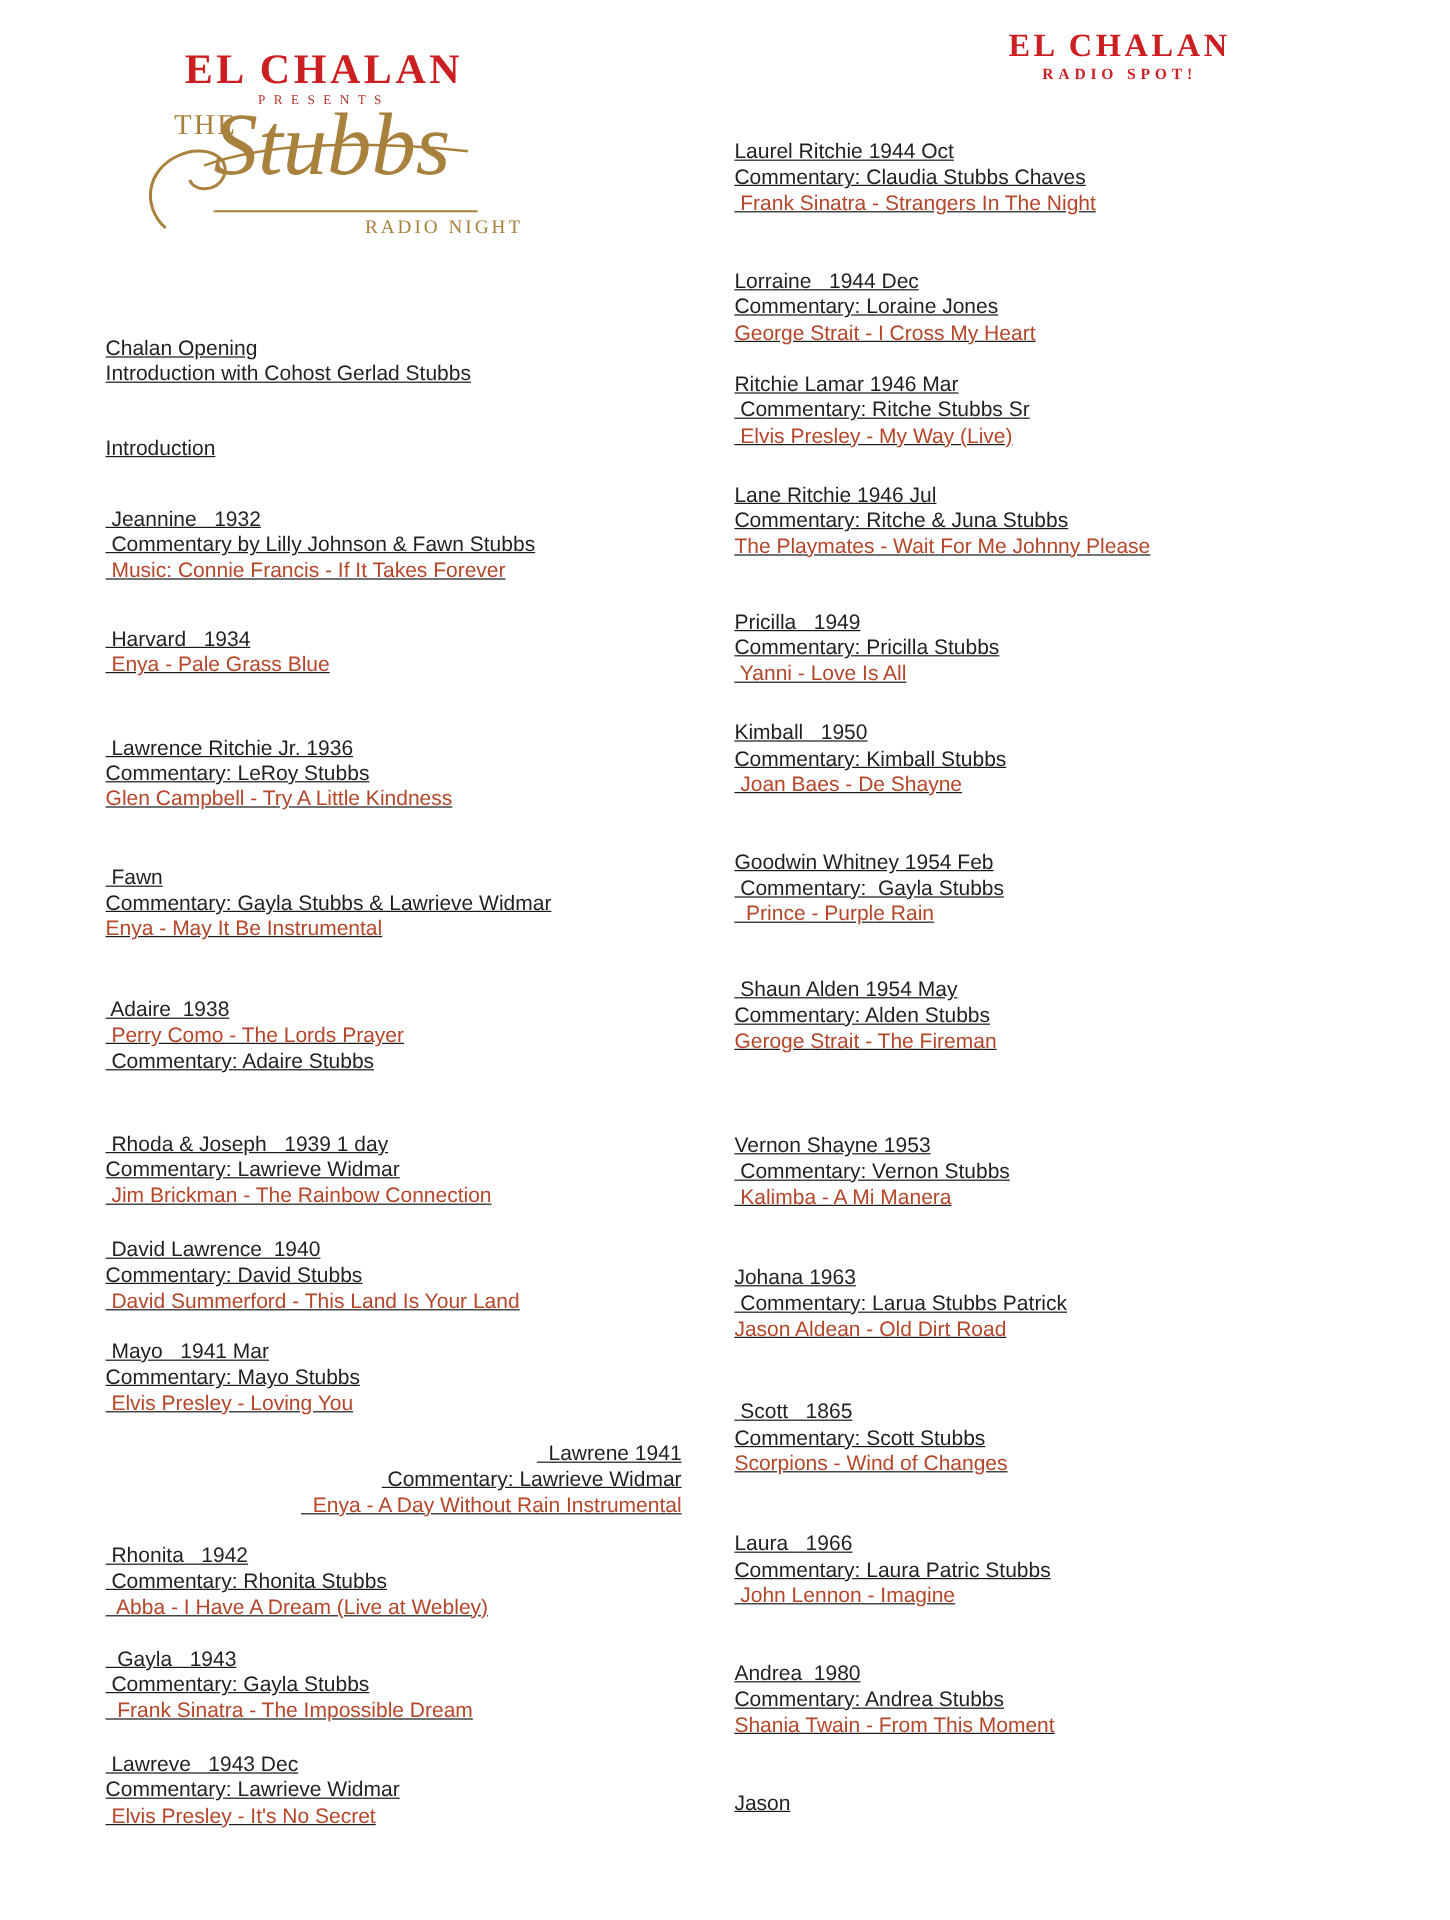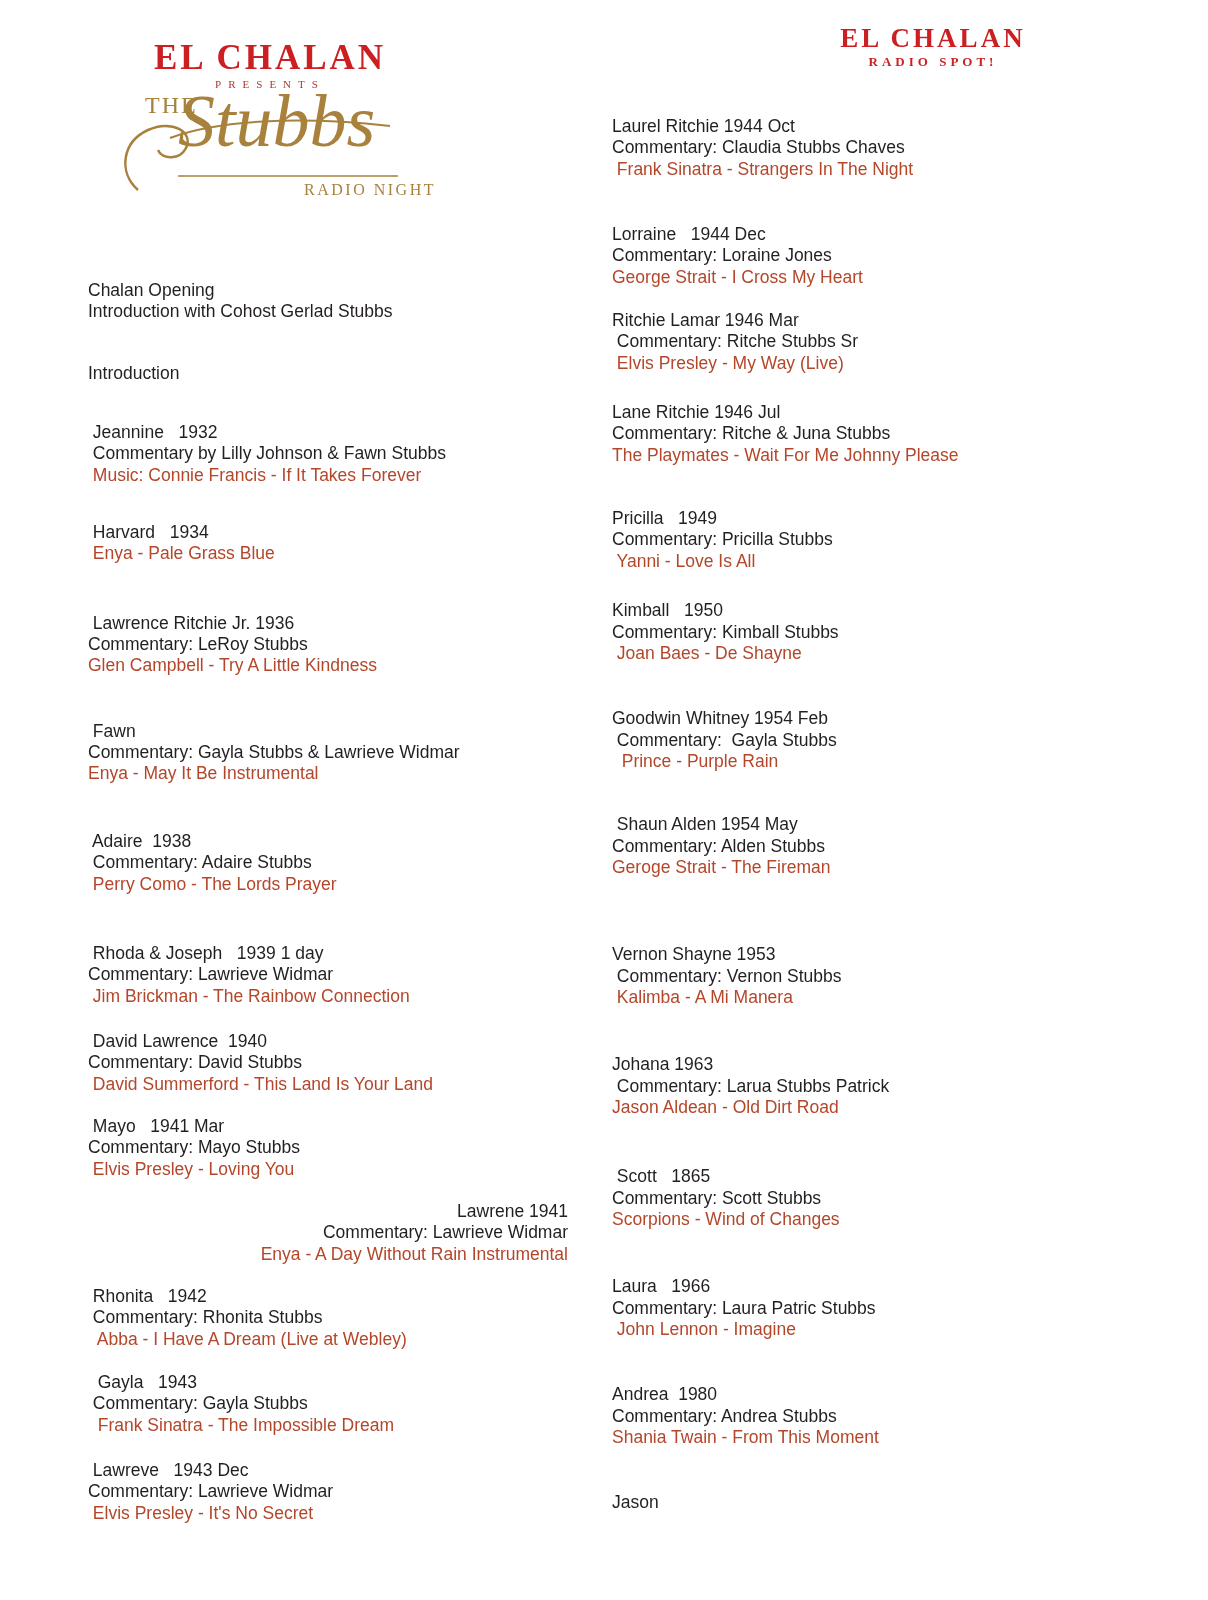--- a/index.html
+++ b/index.html
@@ -105,21 +105,21 @@
 
   
   .column {
     position: absolute;
     font-size: 17.5px;
     line-height: 1.22;
   }
   #col-left  { left: 88px;  top: 280px; width: 480px; }
   #col-right { left: 612px; top: 116px; width: 520px; }
 
-  .entry { margin: 0 0 0 0; }
+  .entry { margin: 0 0 0 0; text-decoration: underline; }
   .line { white-space: pre; }
   .line.title { color: #231f20; }
   .line.commentary { color: #231f20; }
   .line.music { color: #b4462a; }
   .line.plain { color: #231f20; }
 </style>
 </head>
 <body>
 
 <div id="logo-left">
@@ -162,22 +162,22 @@
       <div class="line commentary">Commentary: LeRoy Stubbs</div>
       <div class="line music">Glen Campbell - Try A Little Kindness</div>
     </div>
     <div class="entry" style="margin-bottom: 46px;">
       <div class="line title"> Fawn</div>
       <div class="line commentary">Commentary: Gayla Stubbs &amp; Lawrieve Widmar</div>
       <div class="line music">Enya - May It Be Instrumental</div>
     </div>
     <div class="entry" style="margin-bottom: 48px;">
       <div class="line title"> Adaire  1938</div>
+      <div class="line music"> Perry Como - The Lords Prayer</div>
       <div class="line commentary"> Commentary: Adaire Stubbs</div>
-      <div class="line music"> Perry Como - The Lords Prayer</div>
     </div>
     <div class="entry" style="margin-bottom: 24px;">
       <div class="line title"> Rhoda &amp; Joseph   1939 1 day</div>
       <div class="line commentary">Commentary: Lawrieve Widmar</div>
       <div class="line music"> Jim Brickman - The Rainbow Connection</div>
     </div>
     <div class="entry" style="margin-bottom: 21px;">
       <div class="line title"> David Lawrence  1940</div>
       <div class="line commentary">Commentary: David Stubbs</div>
       <div class="line music"> David Summerford - This Land Is Your Land</div>

